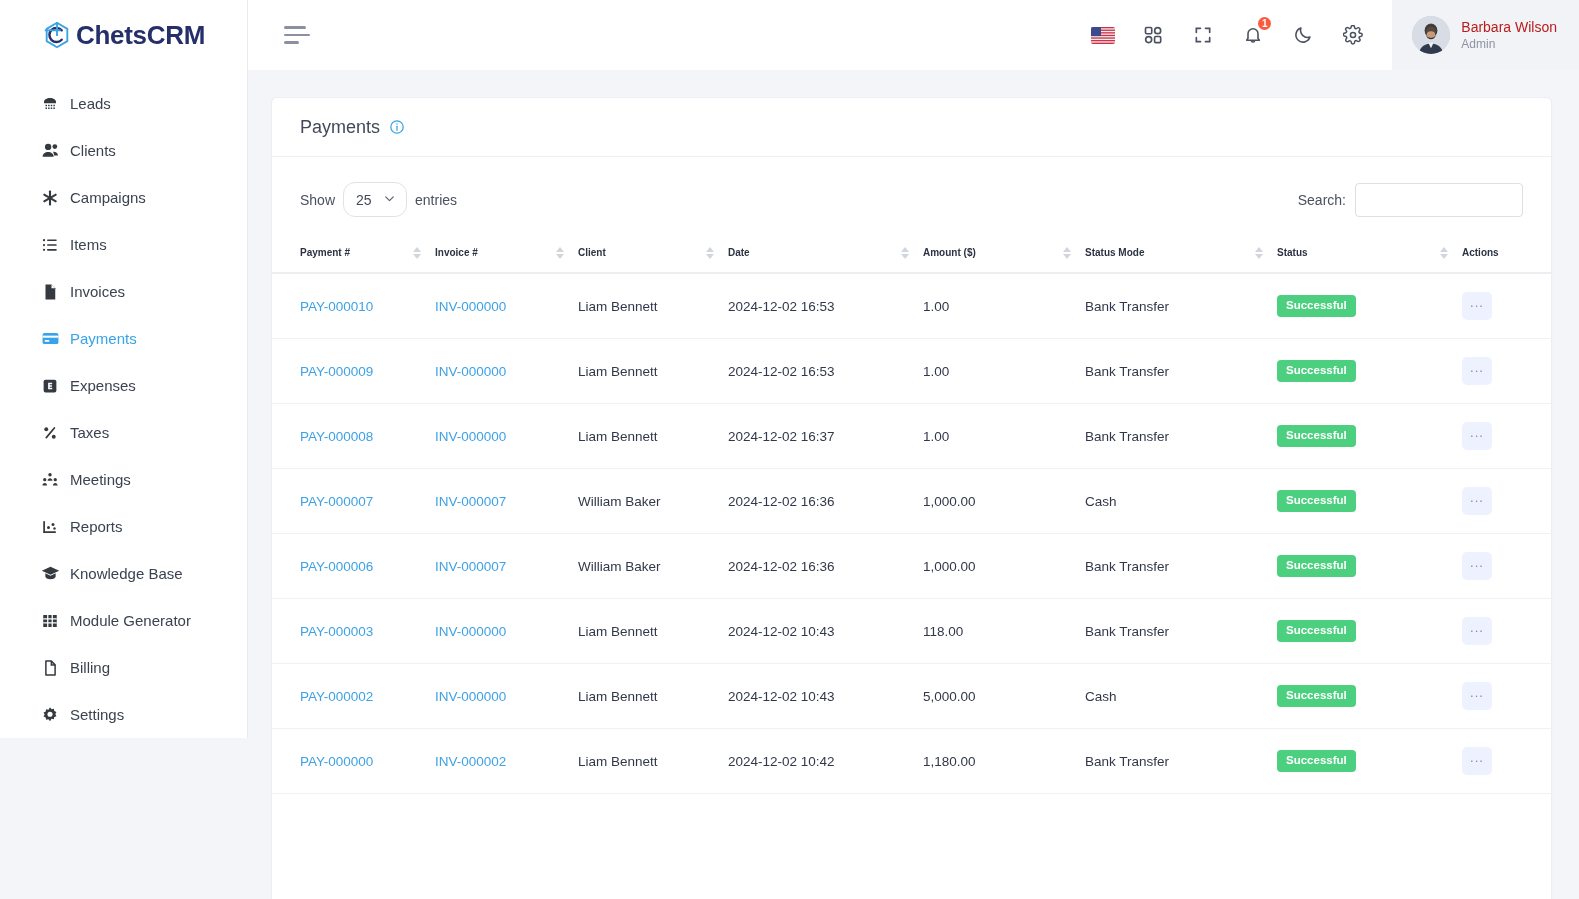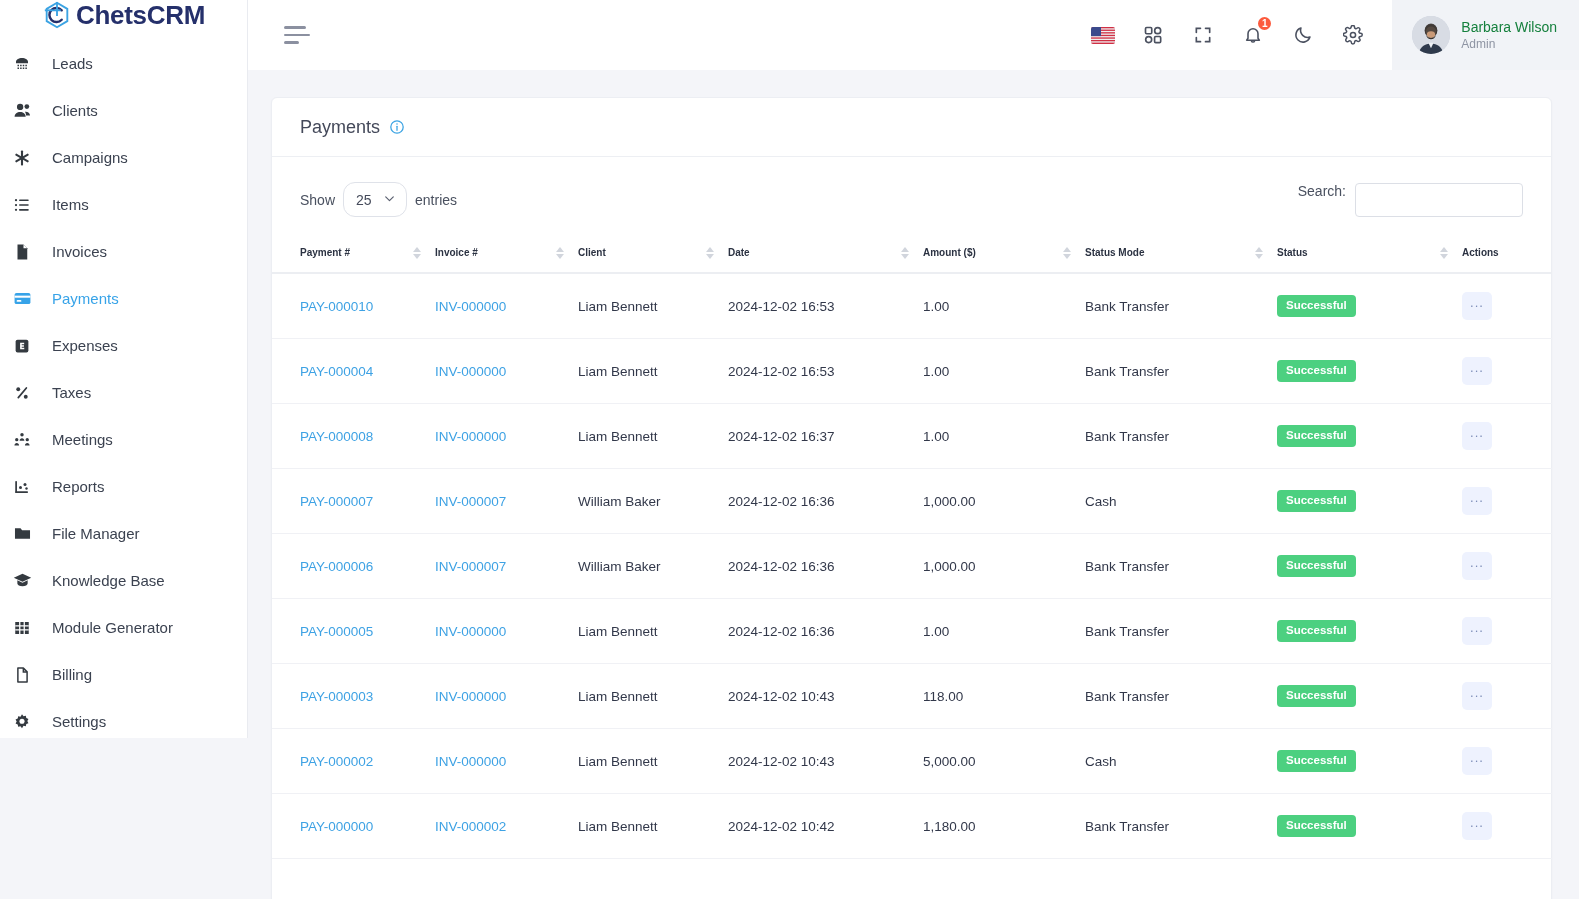--- a/index.html
+++ b/index.html
@@ -21,22 +21,22 @@
     height: 70px; display: flex; align-items: center;
     justify-content: center; gap: 2px;
   }
   .brand-logo { width: 30px; height: 30px; margin-right: 2px; }
   .brand-text {
     font-size: 26px; font-weight: 700; color: #25306b;
     letter-spacing: -0.3px; line-height: 1;
   }
   .nav { padding-top: 10px; flex: 1; }
   .nav-item {
-    display: flex; align-items: center; gap: 20px;
-    height: 47px; padding: 0 0 0 12px; cursor: pointer;
+    display: flex; align-items: center; gap: 10px;
+    height: 47px; padding: 0 0 0 40px; cursor: pointer;
     color: #3b4250; font-size: 15px;
   }
   .nav-item .nav-ico {
     width: 20px; height: 20px; display: flex;
     align-items: center; justify-content: center; flex: 0 0 20px;
     color: #343a40;
   }
   .nav-item .nav-ico svg { display: block; }
   .nav-item.active { color: #37a3e8; }
   .nav-item.active .nav-ico { color: #37a3e8; }
@@ -75,21 +75,21 @@
   }
   .profile {
     display: flex; align-items: center; gap: 11px;
     height: 70px; padding: 0 22px 0 20px; background: #f1f3f7;
     cursor: pointer; min-width: 175px;
   }
   .avatar {
     width: 38px; height: 38px; border-radius: 50%;
     overflow: hidden; flex: 0 0 38px; background: #cfd4de;
   }
-  .pname { font-size: 14px; color: #15803d; line-height: 1.35; }
+  .pname { font-size: 14px; color: #b91c1c; line-height: 1.35; }
   .prole { font-size: 12px; color: #8e94a3; line-height: 1.3; }
 
   .content { flex: 1; padding: 27px 27px 0 23px; overflow: hidden; }
   .card {
     background: #fff; border-radius: 6px; border: 1px solid #eceef3;
     box-shadow: 0 1px 2px rgba(40,50,80,0.04);
     height: 846px;
   }
   .card-head {
     height: 59px; display: flex; align-items: center; gap: 9px;
@@ -108,21 +108,21 @@
     appearance: none; -webkit-appearance: none;
     border: 1px solid #dfe2e9; border-radius: 12px;
     padding: 8px 34px 8px 12px; font-size: 14px; color: #454b5b;
     background: #fff; font-family: "Liberation Sans", sans-serif;
     cursor: pointer; height: 35px;
   }
   .sel-arrow {
     position: absolute; right: 11px; top: 50%; transform: translateY(-50%);
     pointer-events: none; color: #5a6070;
   }
-  .search-wrap { display: flex; align-items: flex-start; gap: 9px; font-size: 14px; color: #49505f; }
+  .search-wrap { display: flex; align-items: center; gap: 9px; font-size: 14px; color: #49505f; }
   .search-input {
     border: 1px solid #dcdfe6; border-radius: 4px; height: 34px;
     width: 168px; padding: 0 10px; font-size: 14px;
     font-family: "Liberation Sans", sans-serif; color: #333;
     outline: none; background: #fff;
   }
 
   table { width: 100%; border-collapse: collapse; table-layout: fixed; }
   thead th {
     text-align: left; font-size: 10px; font-weight: 700; color: #2b3242;
@@ -281,28 +281,20 @@
         <span class="nav-ico">
             <svg width="18" height="18" viewBox="0 0 24 24" fill="currentColor">
               <rect x="3" y="4" width="2.3" height="16" rx="1"></rect>
               <rect x="3" y="17.7" width="17" height="2.3" rx="1"></rect>
               <circle cx="10" cy="12.5" r="2"></circle>
               <circle cx="16" cy="8.5" r="2"></circle>
               <circle cx="18" cy="14" r="1.6"></circle>
             </svg>
           </span>
         <span class="nav-label">Reports</span>
-      </div>
-      <div class="nav-item">
-        <span class="nav-ico">
-            <svg width="19" height="19" viewBox="0 0 24 24" fill="currentColor">
-              <path d="M2.5 5.5h7l2 2.4h10v10.6h-19z" rx="2"></path>
-            </svg>
-          </span>
-        <span class="nav-label">File Manager</span>
       </div>
       <div class="nav-item">
         <span class="nav-ico">
             <svg width="19" height="19" viewBox="0 0 24 24" fill="currentColor">
               <path d="M12 3.5 23 8.6 12 13.7 1 8.6z"></path>
               <path d="M5.5 11.6v4.2c0 1.9 2.9 3.4 6.5 3.4s6.5-1.5 6.5-3.4v-4.2L12 14.9z"></path>
             </svg>
           </span>
         <span class="nav-label">Knowledge Base</span>
       </div>
@@ -501,21 +493,21 @@
                 <td>Liam Bennett</td>
                 <td>2024-12-02 16:53</td>
                 <td>1.00</td>
                 <td>Bank Transfer</td>
                 <td><span class="pill">Successful</span></td>
                 <td>
                   <button class="act-btn">...</button>
                 </td>
               </tr>
               <tr>
-                <td><a class="lnk">PAY-000004</a></td>
+                <td><a class="lnk">PAY-000009</a></td>
                 <td><a class="lnk">INV-000000</a></td>
                 <td>Liam Bennett</td>
                 <td>2024-12-02 16:53</td>
                 <td>1.00</td>
                 <td>Bank Transfer</td>
                 <td><span class="pill">Successful</span></td>
                 <td>
                   <button class="act-btn">...</button>
                 </td>
               </tr>
@@ -549,32 +541,20 @@
                 <td>William Baker</td>
                 <td>2024-12-02 16:36</td>
                 <td>1,000.00</td>
                 <td>Bank Transfer</td>
                 <td><span class="pill">Successful</span></td>
                 <td>
                   <button class="act-btn">...</button>
                 </td>
               </tr>
               <tr>
-                <td><a class="lnk">PAY-000005</a></td>
-                <td><a class="lnk">INV-000000</a></td>
-                <td>Liam Bennett</td>
-                <td>2024-12-02 16:36</td>
-                <td>1.00</td>
-                <td>Bank Transfer</td>
-                <td><span class="pill">Successful</span></td>
-                <td>
-                  <button class="act-btn">...</button>
-                </td>
-              </tr>
-              <tr>
                 <td><a class="lnk">PAY-000003</a></td>
                 <td><a class="lnk">INV-000000</a></td>
                 <td>Liam Bennett</td>
                 <td>2024-12-02 10:43</td>
                 <td>118.00</td>
                 <td>Bank Transfer</td>
                 <td><span class="pill">Successful</span></td>
                 <td>
                   <button class="act-btn">...</button>
                 </td>

